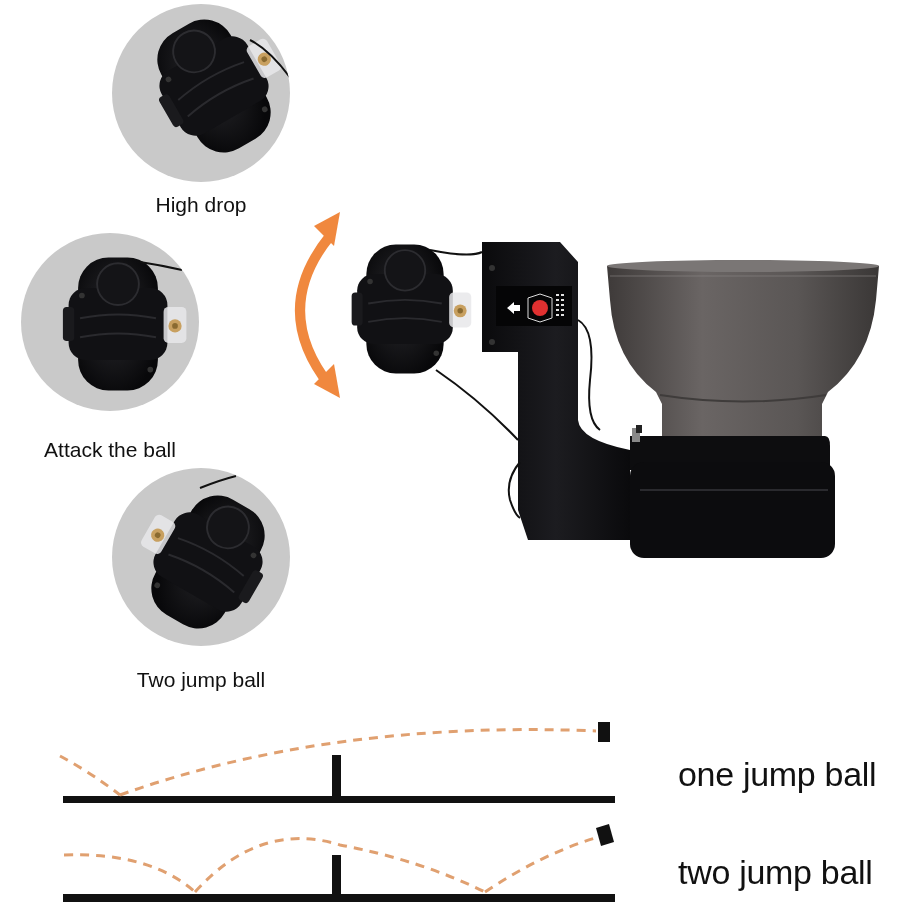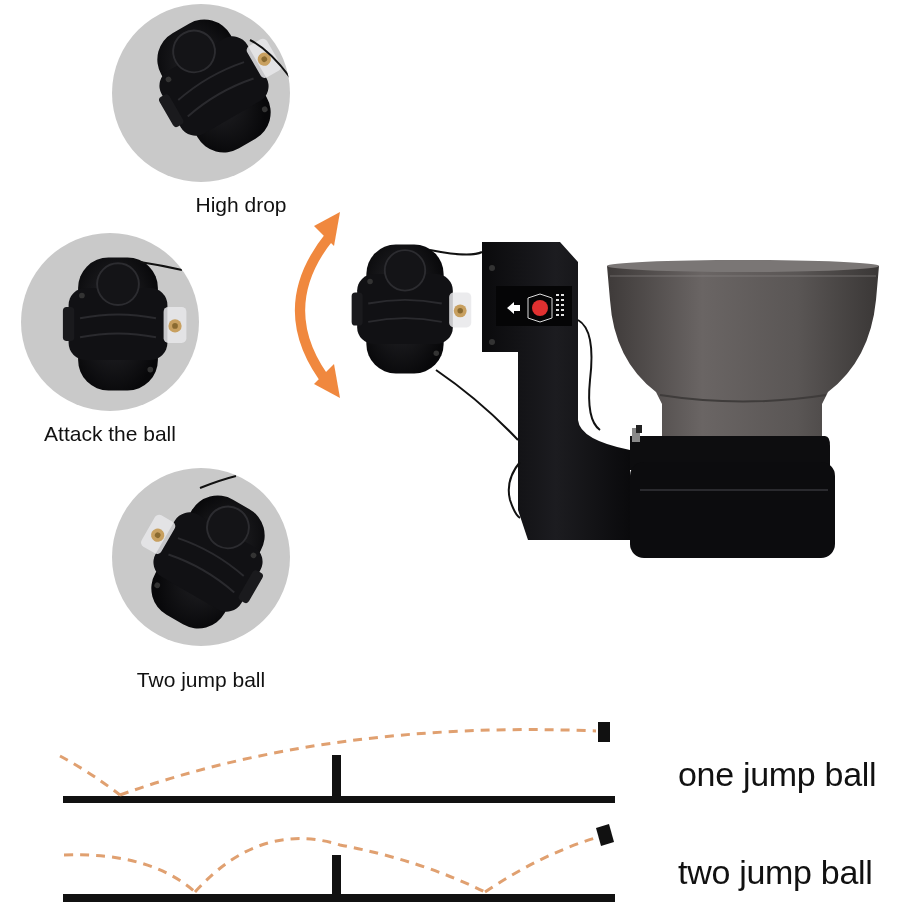--- a/index.html
+++ b/index.html
@@ -149,18 +149,18 @@
   <g>
     <rect x="63" y="894" width="552" height="8" fill="#111"></rect>
     <rect x="332" y="855" width="9" height="42" fill="#111"></rect>
     <polygon points="596,828 609,824 614,842 601,846" fill="#111"></polygon>
     <path d="M64 855 Q150 852 195 892" stroke="#e0a070" stroke-width="3" stroke-dasharray="9 7" fill="none"></path>
     <path d="M195 892 Q260 820 340 845 Q420 860 485 892" stroke="#e0a070" stroke-width="3" stroke-dasharray="9 7" fill="none"></path>
     <path d="M485 892 Q540 855 595 838" stroke="#e0a070" stroke-width="3" stroke-dasharray="9 7" fill="none"></path>
   </g>
 </svg>
 
-<div class="caption" style="left:201px; top:193px;margin-left:40px;">High drop</div>
-<div class="caption" style="left:110px; top:422px;">Attack the ball</div>
+<div class="caption" style="left:201px; top:193px;">High drop</div>
+<div class="caption" style="left:110px; top:438px;">Attack the ball</div>
 <div class="caption" style="left:201px; top:668px;">Two jump ball</div>
 
 <div class="bounce-label" style="left:678px; top:755px;">one jump ball</div>
 <div class="bounce-label" style="left:678px; top:853px;">two jump ball</div>
 
 </body></html>

